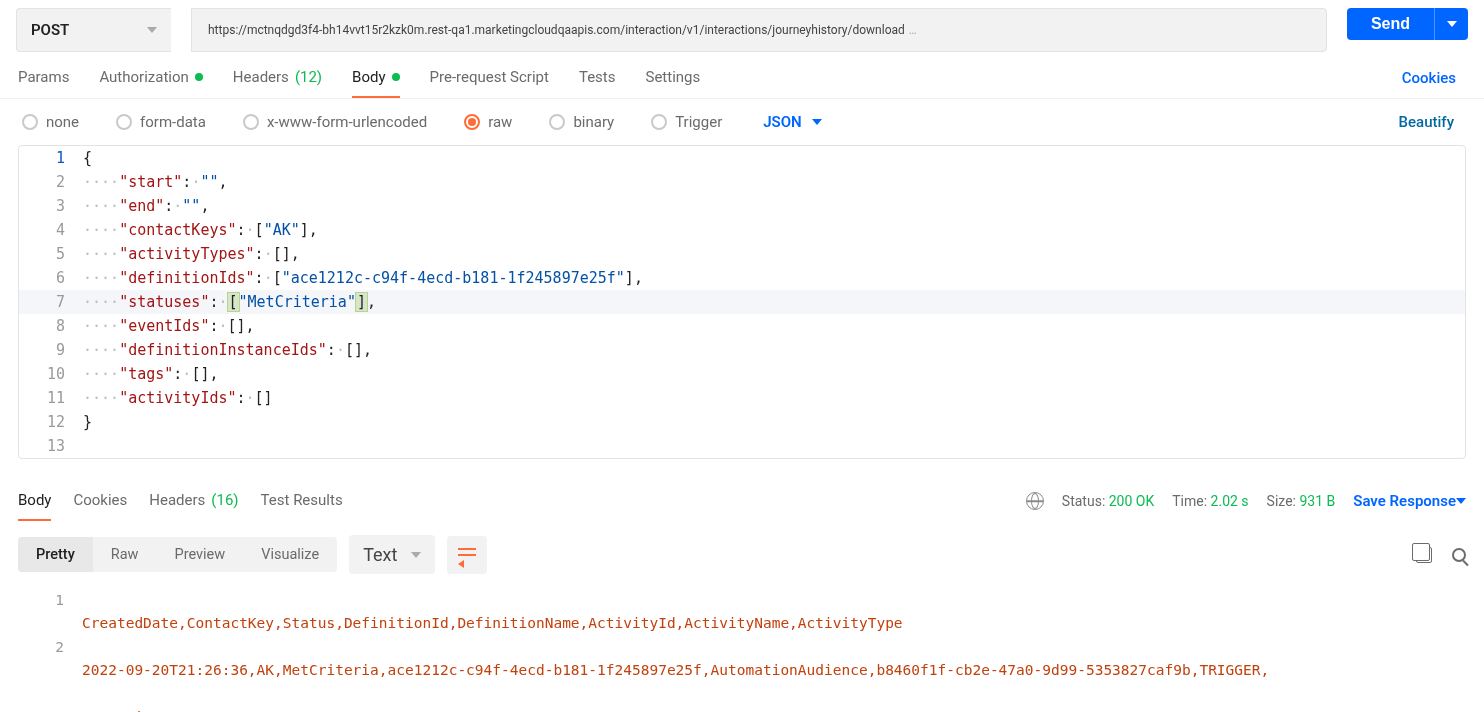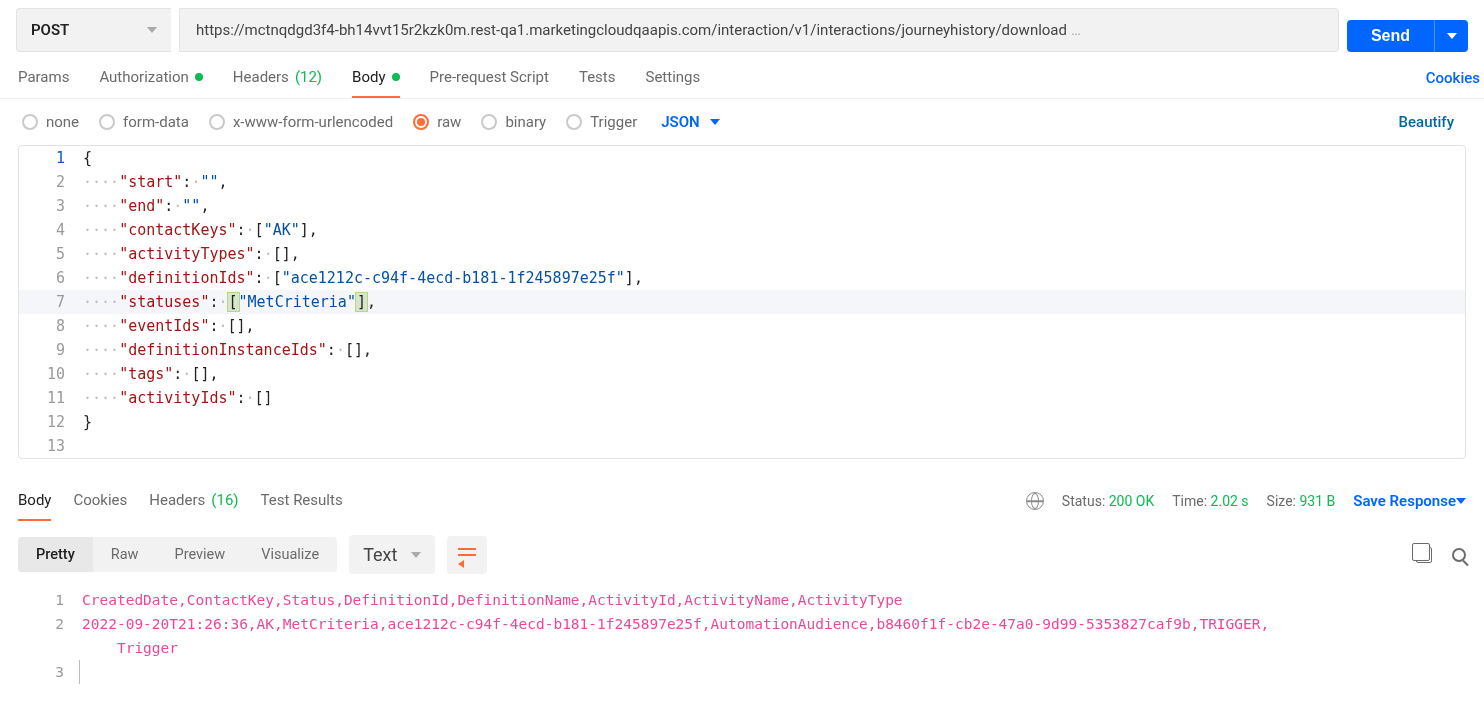--- a/index.html
+++ b/index.html
@@ -6,23 +6,23 @@
   body {
     font-family: -apple-system, BlinkMacSystemFont, "Segoe UI", Roboto, Helvetica, Arial, sans-serif;
     font-size: 14px;
     color: #212121;
     background: #fff;
     width: 1484px;
   }
   
   .urlbar {
     display: flex;
-    align-items: flex-end;
+    align-items: flex-start;
     padding: 8px 16px;
-    gap: 8px;
+    gap: 20px;
   }
   .method-select {
     display: flex;
     align-items: center;
     justify-content: space-between;
     width: 155px;
     background: #f2f2f2;
     border: 1px solid #e3e3e3;
     border-radius: 4px 0 0 4px;
     padding: 0 14px;
@@ -32,21 +32,21 @@
     font-size: 15px;
     border-right: none;
   }
   .url-input {
     flex: 1;
     height: 44px;
     background: #f2f2f2;
     border: 1px solid #e3e3e3;
     border-radius: 0 4px 4px 0;
     padding: 0 16px;
-    font-size: 15px;
+    font-size: 12px;
     color: #444;
     display: flex;
     align-items: center;
     overflow: hidden;
     white-space: nowrap;
   }
   .url-input .ellipsis { color: #aaa; margin-left: 4px; }
   .send-group { display: flex; height: 32px; }
   .send-btn {
     background: #0066ff;
@@ -74,21 +74,21 @@
     border-left: 5px solid transparent;
     border-right: 5px solid transparent;
     border-top: 6px solid #aaa;
   }
   .send-chevron .chevron-down { border-top-color: #fff; }
 
   
   .tabs-row {
     display: flex;
     align-items: center;
-    padding: 8px 4px 0 18px;
+    padding: 8px 28px 0 18px;
     gap: 30px;
     border-bottom: 1px solid #f0f0f0;
   }
   .tabs-row .tab {
     padding-bottom: 10px;
     color: #6b6b6b;
     font-size: 15px;
     cursor: pointer;
     display: inline-flex;
     align-items: center;
@@ -107,21 +107,21 @@
     padding-bottom: 10px;
   }
   .dot-green { width: 8px; height: 8px; background: #0cbb52; border-radius: 50%; display: inline-block; }
   .count-green { color: #0cbb52; }
 
   
   .radios-row {
     display: flex;
     align-items: center;
     padding: 14px 22px;
-    gap: 20px;
+    gap: 37px;
   }
   .radio {
     display: inline-flex;
     align-items: center;
     gap: 8px;
     color: #6b6b6b;
     font-size: 15px;
   }
   .radio-circle {
     width: 16px; height: 16px;
@@ -352,21 +352,21 @@
     font-family: "SFMono-Regular", Menlo, Consolas, monospace;
     font-size: 14.5px;
   }
   .resp-row { display: flex; line-height: 24px; }
   .resp-gutter {
     width: 64px;
     text-align: right;
     padding-right: 18px;
     color: #9a9a9a;
   }
-  .resp-code { white-space: pre-wrap; flex: 1; color: #ec4899; }
+  .resp-code { white-space: pre-wrap; flex: 1; color: #c2410c; margin-top: 23px; }
   .resp-row.last .resp-code {
     border-left: 1.5px solid #bbb;
     padding-left: 2px;
     margin-left: -3px;
   }
 </style>
 </head>
 <body>
 
 <div class="urlbar">

